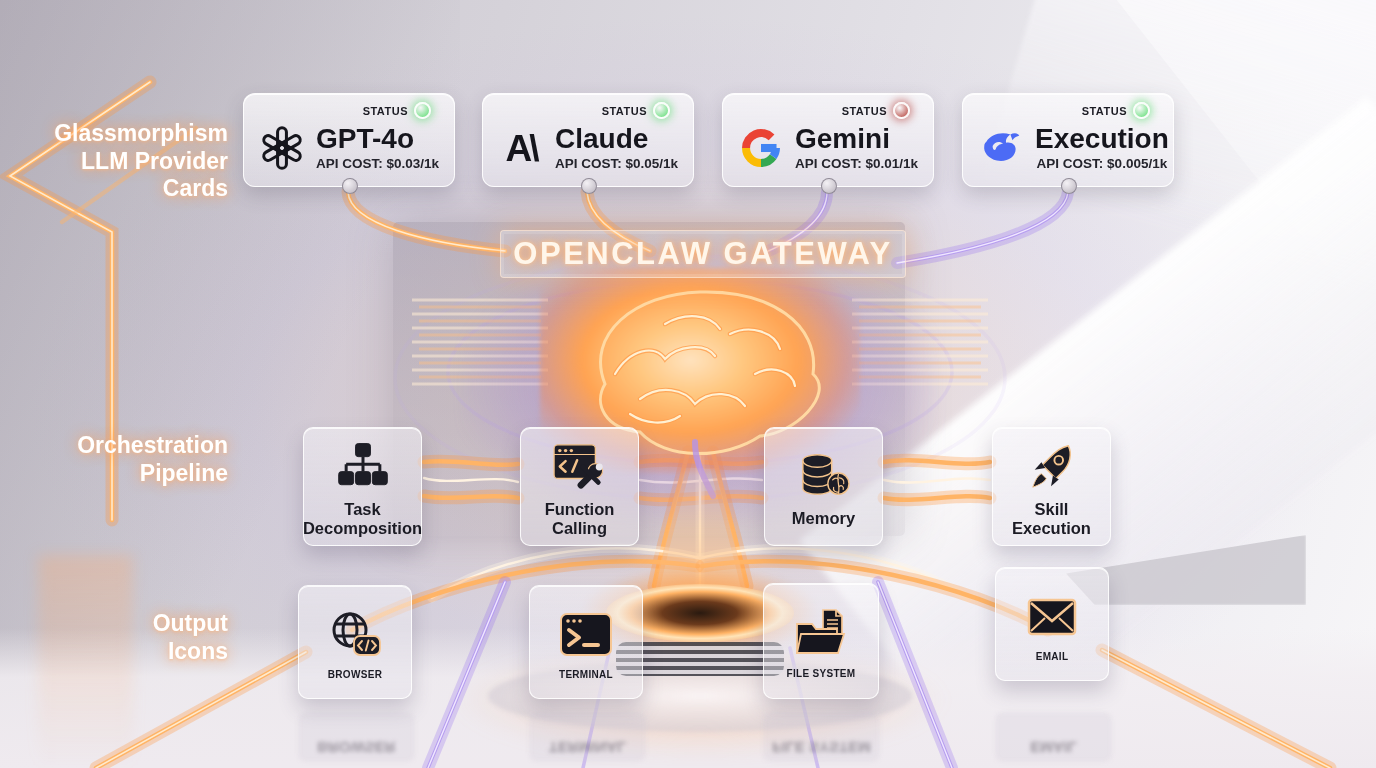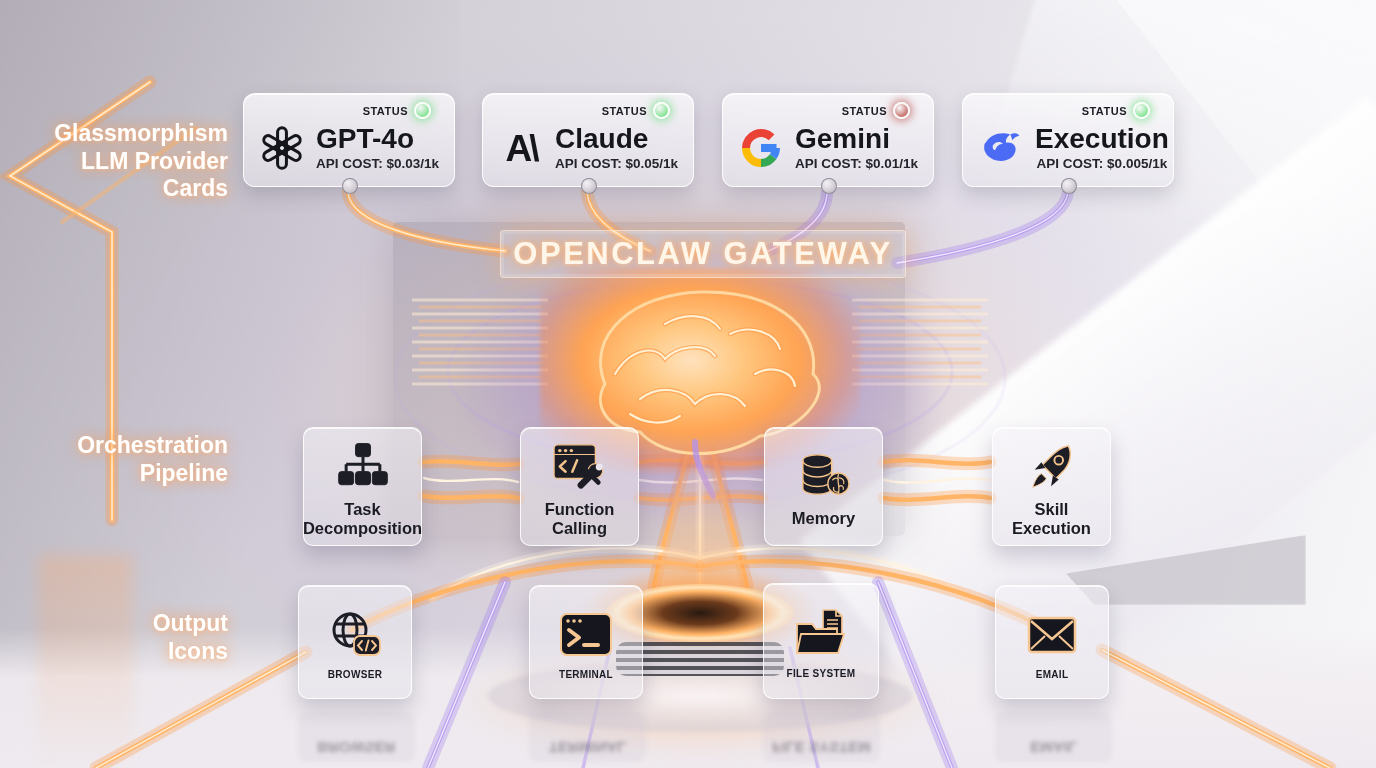--- a/index.html
+++ b/index.html
@@ -446,21 +446,21 @@
           <path d="M43,2 V8 H49" fill="none"></path>
         </g>
         <path d="M34,12 H45 M34,16 H45 M34,20 H45" stroke="#f6c693" stroke-width="1.5"></path>
         <path d="M4,16 H19 L23,21 H44 V45 H4 Z" fill="#16161e" stroke="#f6c693" stroke-width="1.8"></path>
         <path d="M8,26 H51 L45,45 H4 Z" fill="#16161e" stroke="#f6c693" stroke-width="1.8"></path>
       </svg>
     </div>
     <div class="outlabel">FILE SYSTEM</div>
   </div>
 
-  <div class="ocard" style="left:995px;top:585px;width:112px;height:112px;">
+  <div class="ocard" style="left:995px;top:567px;width:112px;height:112px;">
     <div class="oicon">
       <svg viewBox="0 0 56 52" width="56" height="52">
         <rect x="5" y="9" width="46" height="34" rx="3" fill="#16161e" stroke="#f6c693" stroke-width="2.5"></rect>
         <path d="M7,12 L28,30 L49,12" fill="none" stroke="#f6c693" stroke-width="2.5"></path>
         <path d="M7,40 L21,27 M49,40 L35,27" stroke="#f6c693" stroke-width="2"></path>
       </svg>
     </div>
     <div class="outlabel">EMAIL</div>
   </div>
 

